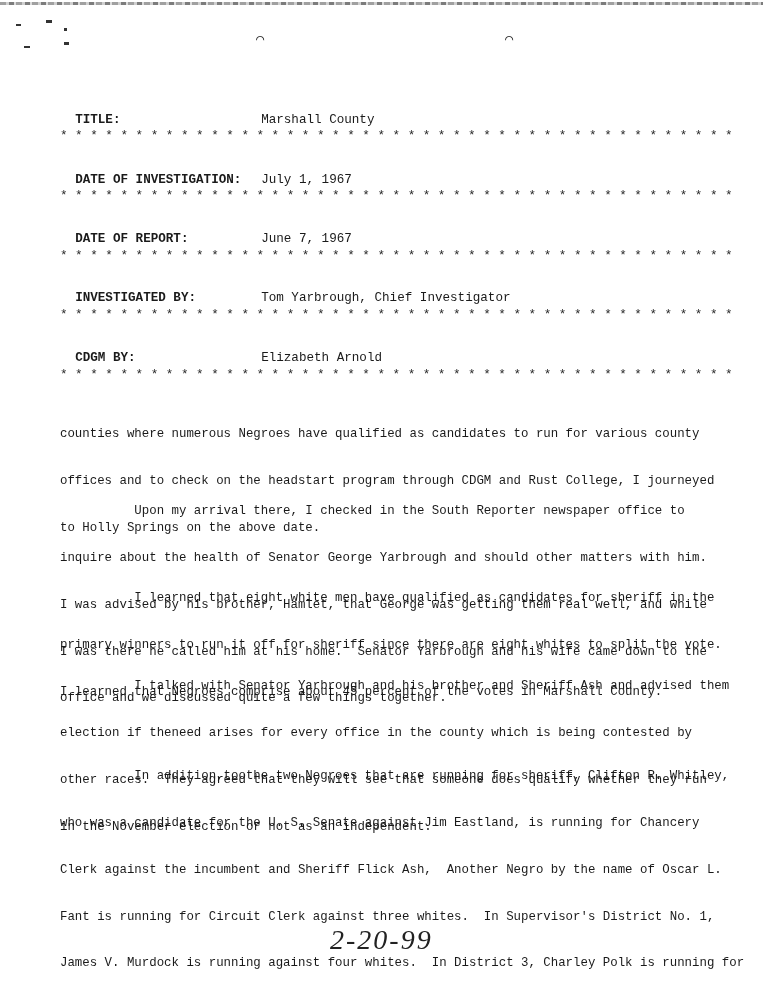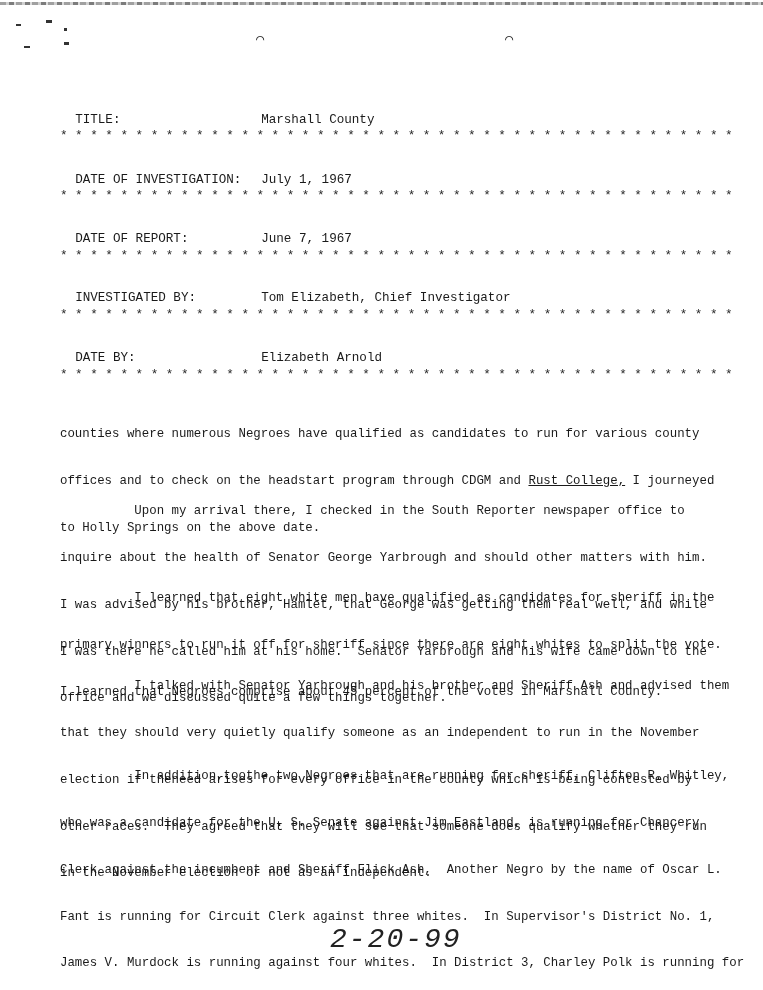--- a/index.html
+++ b/index.html
@@ -4,25 +4,25 @@
 <style>
   html, body { margin: 0; padding: 0; background: #ffffff; }
   body { width: 763px; height: 990px; position: relative; overflow: hidden;
          font-family: "Liberation Mono", "DejaVu Sans Mono", monospace; color: #1a1a1a; }
   .topbar { position: absolute; left: 0; top: 2px; width: 763px; height: 3px;
             background: repeating-linear-gradient(90deg, #777 0 6px, #bbb 6px 9px, #444 9px 14px, #ccc 14px 16px); opacity: .7; }
   .specks { position: absolute; left: 8px; top: 18px; width: 70px; height: 34px; }
   .speck { position: absolute; background: #333; }
   .mark { position: absolute; font-size: 14px; color: #222; }
   .field { position: absolute; left: 60px; font-size: 12.6px; white-space: pre; }
-  .field .label { display: inline-block; width: 186px; }
+  .field .label { display: inline-block; width: 186px; font-weight: bold; }
   .stars { position: absolute; left: 60px; font-size: 12.6px; letter-spacing: 0; white-space: pre; color: #2a2a2a; }
   .para { position: absolute; left: 60px; width: 700px; font-size: 12.4px; line-height: 15.6px; white-space: pre; }
-  .u { text-decoration: underline; }
-  .handwritten { position: absolute; left: 330px; top: 924px; font-family: Liberation Mono, monospace;
+  .u { }
+  .handwritten { position: absolute; left: 330px; top: 924px; font-family: Liberation Serif, serif;
                  font-style: italic; font-size: 28px; color: #222; letter-spacing: 2px; }
 </style>
 </head>
 <body>
 
 <div class="topbar"></div>
 <div class="specks">
   <span class="speck" style="left:38px;top:2px;width:6px;height:3px"></span>
   <span class="speck" style="left:56px;top:10px;width:3px;height:3px"></span>
   <span class="speck" style="left:56px;top:24px;width:5px;height:3px"></span>
@@ -41,26 +41,26 @@
   <span class="label">DATE OF INVESTIGATION:</span><span>July 1, 1967</span>
 </div>
 <div class="stars" style="top:189px">* * * * * * * * * * * * * * * * * * * * * * * * * * * * * * * * * * * * * * * * * * * * *</div>
 
 <div class="field" style="top:218px">
   <span class="label">DATE OF REPORT:</span><span>June 7, 1967</span>
 </div>
 <div class="stars" style="top:249px">* * * * * * * * * * * * * * * * * * * * * * * * * * * * * * * * * * * * * * * * * * * * *</div>
 
 <div class="field" style="top:277px">
-  <span class="label">INVESTIGATED BY:</span><span>Tom Elizabeth, Chief Investigator</span>
+  <span class="label">INVESTIGATED BY:</span><span>Tom Yarbrough, Chief Investigator</span>
 </div>
 <div class="stars" style="top:308px">* * * * * * * * * * * * * * * * * * * * * * * * * * * * * * * * * * * * * * * * * * * * *</div>
 
 <div class="field" style="top:337px">
-  <span class="label">DATE BY:</span><span>Elizabeth Arnold</span>
+  <span class="label">CDGM BY:</span><span>Elizabeth Arnold</span>
 </div>
 <div class="stars" style="top:368px">* * * * * * * * * * * * * * * * * * * * * * * * * * * * * * * * * * * * * * * * * * * * *</div>
 
 <div class="para" style="top:396px">
   <div>counties where numerous Negroes have qualified as candidates to run for various county</div>
   <div><span>offices and to check on the headstart program through CDGM and </span><span class="u">Rust College,</span><span> I journeyed</span></div>
   <div>to Holly Springs on the above date.</div>
 </div>
 
 <div class="para" style="top:473px">
@@ -72,21 +72,20 @@
 </div>
 
 <div class="para" style="top:560px">
   <div>          I learned that eight white men have qualified as candidates for sheriff in the</div>
   <div>primary winners to run it off for sheriff since there are eight whites to split the vote.</div>
   <div>I learned that Negroes comprise about 45 percent of the votes in Marshall County.</div>
 </div>
 
 <div class="para" style="top:648px">
   <div>          I talked with Senator Yarbrough and his brother and Sheriff Ash and advised them</div>
-  <div>that they should very quietly qualify someone as an independent to run in the November</div>
   <div>election if theneed arises for every office in the county which is being contested by</div>
   <div>other races.  They agreed that they will see that someone does qualify whether they run</div>
   <div>in the November election or not as an independent.</div>
 </div>
 
 <div class="para" style="top:738px">
   <div>          In addition,toothe two Negroes that are running for sheriff, Clifton R. Whitley,</div>
   <div>who was a candidate for the U. S. Senate against Jim Eastland, is running for Chancery</div>
   <div>Clerk against the incumbent and Sheriff Flick Ash,  Another Negro by the name of Oscar L.</div>
   <div>Fant is running for Circuit Clerk against three whites.  In Supervisor's District No. 1,</div>

